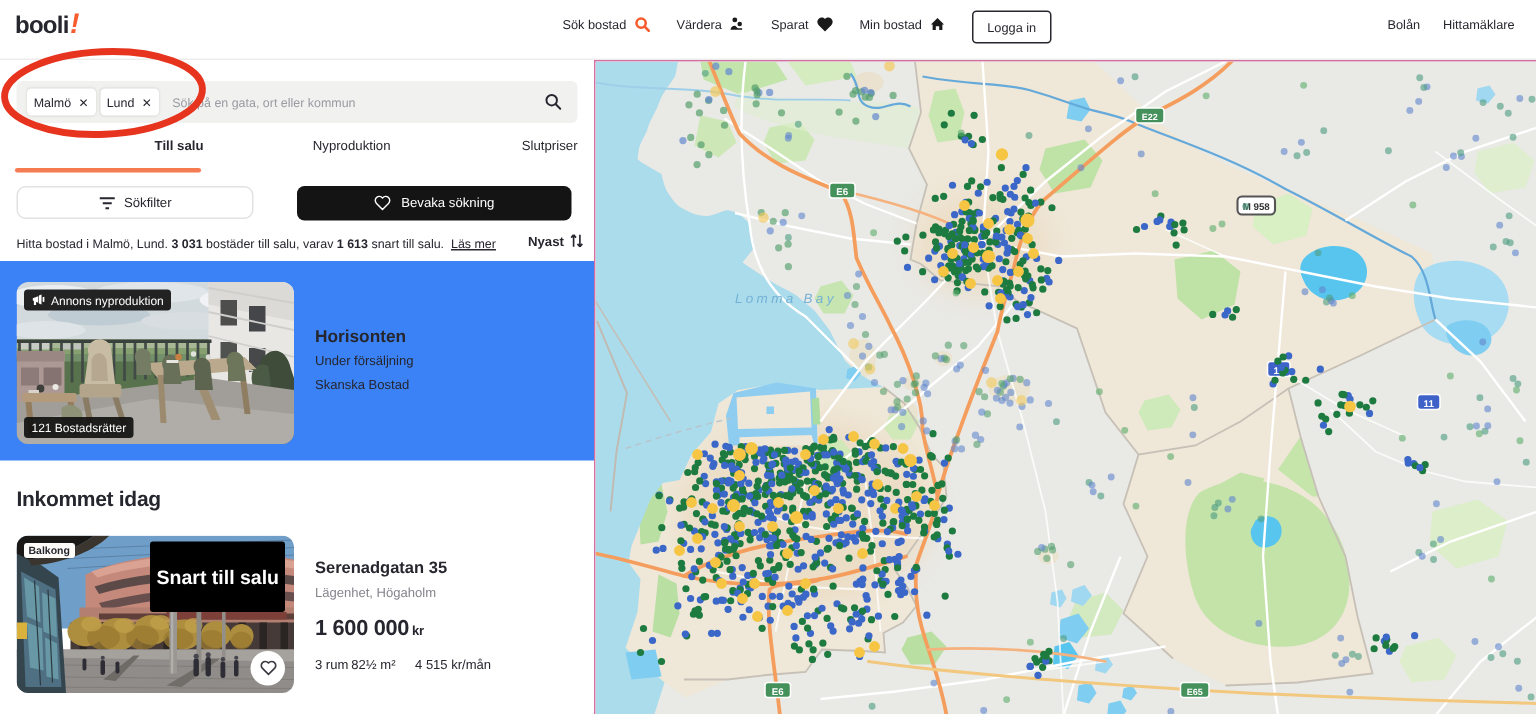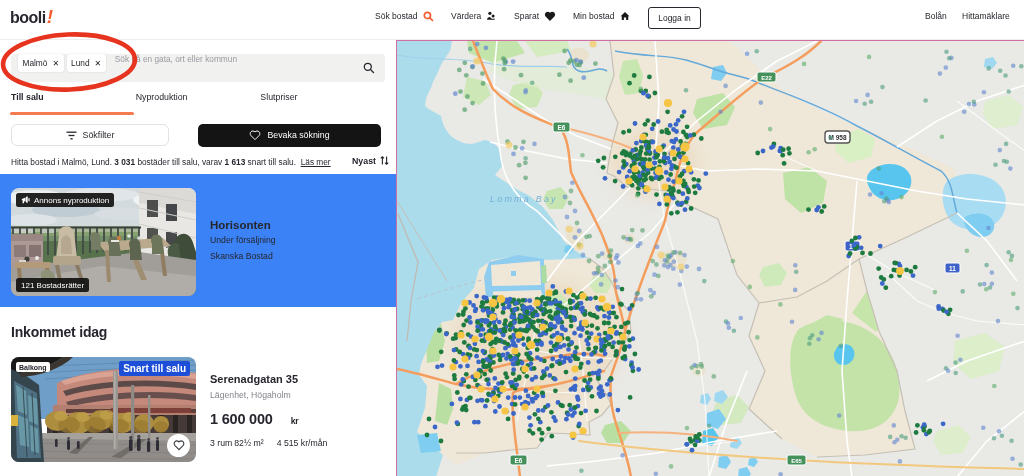--- a/index.html
+++ b/index.html
@@ -5,43 +5,43 @@
 html,body{width:1024px;height:476px;overflow:hidden;font-family:"Liberation Sans",sans-serif;background:#fff;position:relative;color:#26262e}
 
 #hdr{position:absolute;left:0;top:0;width:1024px;height:40px;background:#fff;border-bottom:1px solid #ededed;z-index:5}
 .logo{position:absolute;left:10px;top:6px;font-size:16px;font-weight:bold;letter-spacing:-0.5px;color:#26262e}
 .logo em{color:#f75c2e;font-style:italic;font-weight:bold;font-size:19px;margin-left:1px}
 .nav{position:absolute;top:0;height:32px;display:flex;align-items:center;font-size:8.5px;color:#26262e;white-space:nowrap}
 .nav svg{margin-left:5px}
 #loginbtn{position:absolute;left:648px;top:7px;width:53px;height:22px;border:1.5px solid #26262e;border-radius:3px;font-size:8.5px;display:flex;align-items:center;justify-content:center}
 
 #panel{position:absolute;left:0;top:40px;width:396px;height:436px;background:#fff;z-index:2}
-#searchbar{position:absolute;left:11px;top:14px;width:374px;height:28px;background:#f1f1f0;border-radius:4px;display:flex;padding-left:7px}
+#searchbar{position:absolute;left:11px;top:14px;width:374px;height:28px;background:#f1f1f0;border-radius:4px;display:flex;align-items:center;padding-left:7px}
 .chip{background:#fff;border-radius:3px;height:18px;display:flex;align-items:center;padding:0 4.5px;font-size:8.3px;margin-right:3px;color:#26262e;box-shadow:0 0 2px rgba(0,0,0,.13)}
 .chip .x{margin-left:5px;font-size:8px}
 #ph{color:#9a9aa2;font-size:8.3px;margin-left:6px}
 #tabs{position:absolute;left:11px;top:52px;width:374px;height:16px;display:flex;font-size:8.8px}
-#tabs div{flex:1;text-align:left}
+#tabs div{flex:1;text-align:right}
 #underline{position:absolute;left:10px;top:72px;width:124px;height:2.6px;background:#f57b51;border-radius:2px}
 #sokfilter{position:absolute;left:11px;top:84px;width:158px;height:22px;border:1px solid #e2e2e2;border-radius:6px;background:#fff;display:flex;align-items:center;justify-content:center;font-size:8.8px;gap:6px}
 #bevaka{position:absolute;left:198px;top:83.5px;width:183px;height:23px;background:#141414;border-radius:5px;color:#fff;display:flex;align-items:center;justify-content:center;font-size:8.8px;gap:6px}
 #inforow{position:absolute;left:11px;top:117px;width:374px;font-size:8.3px;color:#26262e;white-space:nowrap}
 #nyast{position:absolute;left:348px;top:115px;font-size:8.8px;font-weight:bold;display:flex;gap:4px;align-items:center;background:#fff;padding-left:4px}
 #adsec{position:absolute;left:0;top:134px;width:396px;height:133px;background:#3b82f6}
 #adimg{position:absolute;left:11px;top:14px;width:185px;height:108px;border-radius:8px;overflow:hidden}
 .btag{position:absolute;background:rgba(17,17,17,0.92);color:#fff;font-size:8px;border-radius:2.5px;display:flex;align-items:center;padding:0 5px;height:14px;gap:4px;white-space:nowrap}
 #adtitle{position:absolute;left:210px;top:45px;font-size:11.5px;font-weight:bold}
 #adsub1{position:absolute;left:210px;top:61px;font-size:8.7px}
 #adsub2{position:absolute;left:210px;top:77px;font-size:8.7px}
 #inkommet{position:absolute;left:11px;top:284px;font-size:14px;font-weight:bold;letter-spacing:-0.2px}
 #cardimg{position:absolute;left:11px;top:317px;width:185px;height:105px;border-radius:8px;overflow:hidden}
 #ctitle{position:absolute;left:210px;top:333px;font-size:11px;font-weight:bold}
 #csub{position:absolute;left:210px;top:350px;font-size:8.7px;color:#85858d}
 #cprice{position:absolute;left:210px;top:371px;font-size:14.5px;font-weight:bold;letter-spacing:-0.2px}
-#cprice span{font-size:8.7px;font-weight:bold;margin-left:18px}
+#cprice span{font-size:8.7px;font-weight:bold;margin-left:2px}
 #cdet{position:absolute;left:210px;top:398px;font-size:8.7px}
 #cdet span.s1{margin-right:2px}
 #cdet span.s2{margin-right:13px}
 
 #map{position:absolute;left:396px;top:40px;width:628px;height:436px;border-left:1.5px solid #d06fa0;border-top:1.5px solid #d06fa0;z-index:3;overflow:hidden}
 #ellipse{position:absolute;left:-2px;top:31px;z-index:9;pointer-events:none}
 </style></head>
 <body>
 <div id="hdr">
   <span class="logo">booli<em>!</em></span>
@@ -287,21 +287,21 @@
         </g>
         <g fill="#46444c">
           <circle cx="119.8" cy="80.5" r="1.7"></circle>
           <circle cx="127.8" cy="79.5" r="1.7"></circle>
           <circle cx="137.6" cy="82.5" r="1.5"></circle>
           <circle cx="146.5" cy="81.5" r="1.4"></circle>
           <circle cx="57.5" cy="81.5" r="1.4"></circle>
         </g>
       </svg>
       <span style="position:absolute;left:5px;top:5px;background:#fdfcf8;color:#26262e;font-size:7px;font-weight:bold;border-radius:2px;padding:1.5px 3px">Balkong</span>
-      <span style="position:absolute;right:6px;top:4px;background:#1d4ed8;color:#fff;font-size:10px;font-weight:bold;border-radius:2px;padding:2px 4px">Snart till salu</span>
+      <span style="position:absolute;right:6px;top:4px;background:#000000;color:#fff;font-size:13px;font-weight:bold;border-radius:2px;padding:16px 4px">Snart till salu</span>
       <span style="position:absolute;right:6px;bottom:5px;width:23px;height:23px;background:#fff;border-radius:50%;display:flex;align-items:center;justify-content:center">
         <svg width="12" height="11" viewBox="0 0 17 16">
           <path d="M8.5,14 L2.7,8.2 C1.1,6.5 1.1,4 2.7,2.5 C4.3,1 6.8,1.1 8.5,2.8 C10.2,1.1 12.7,1 14.3,2.5 C15.9,4 15.9,6.5 14.3,8.2 Z" fill="none" stroke="#3c3a42" stroke-width="1.6"></path>
         </svg>
       </span>
   </div>
   <div id="ctitle">Serenadgatan 35</div>
   <div id="csub">Lägenhet, Högaholm</div>
   <div id="cprice">1 600 000<span>kr</span></div>
   <div id="cdet"><span class="s1">3 rum</span><span class="s2">82½ m²</span><span>4 515 kr/mån</span></div>

